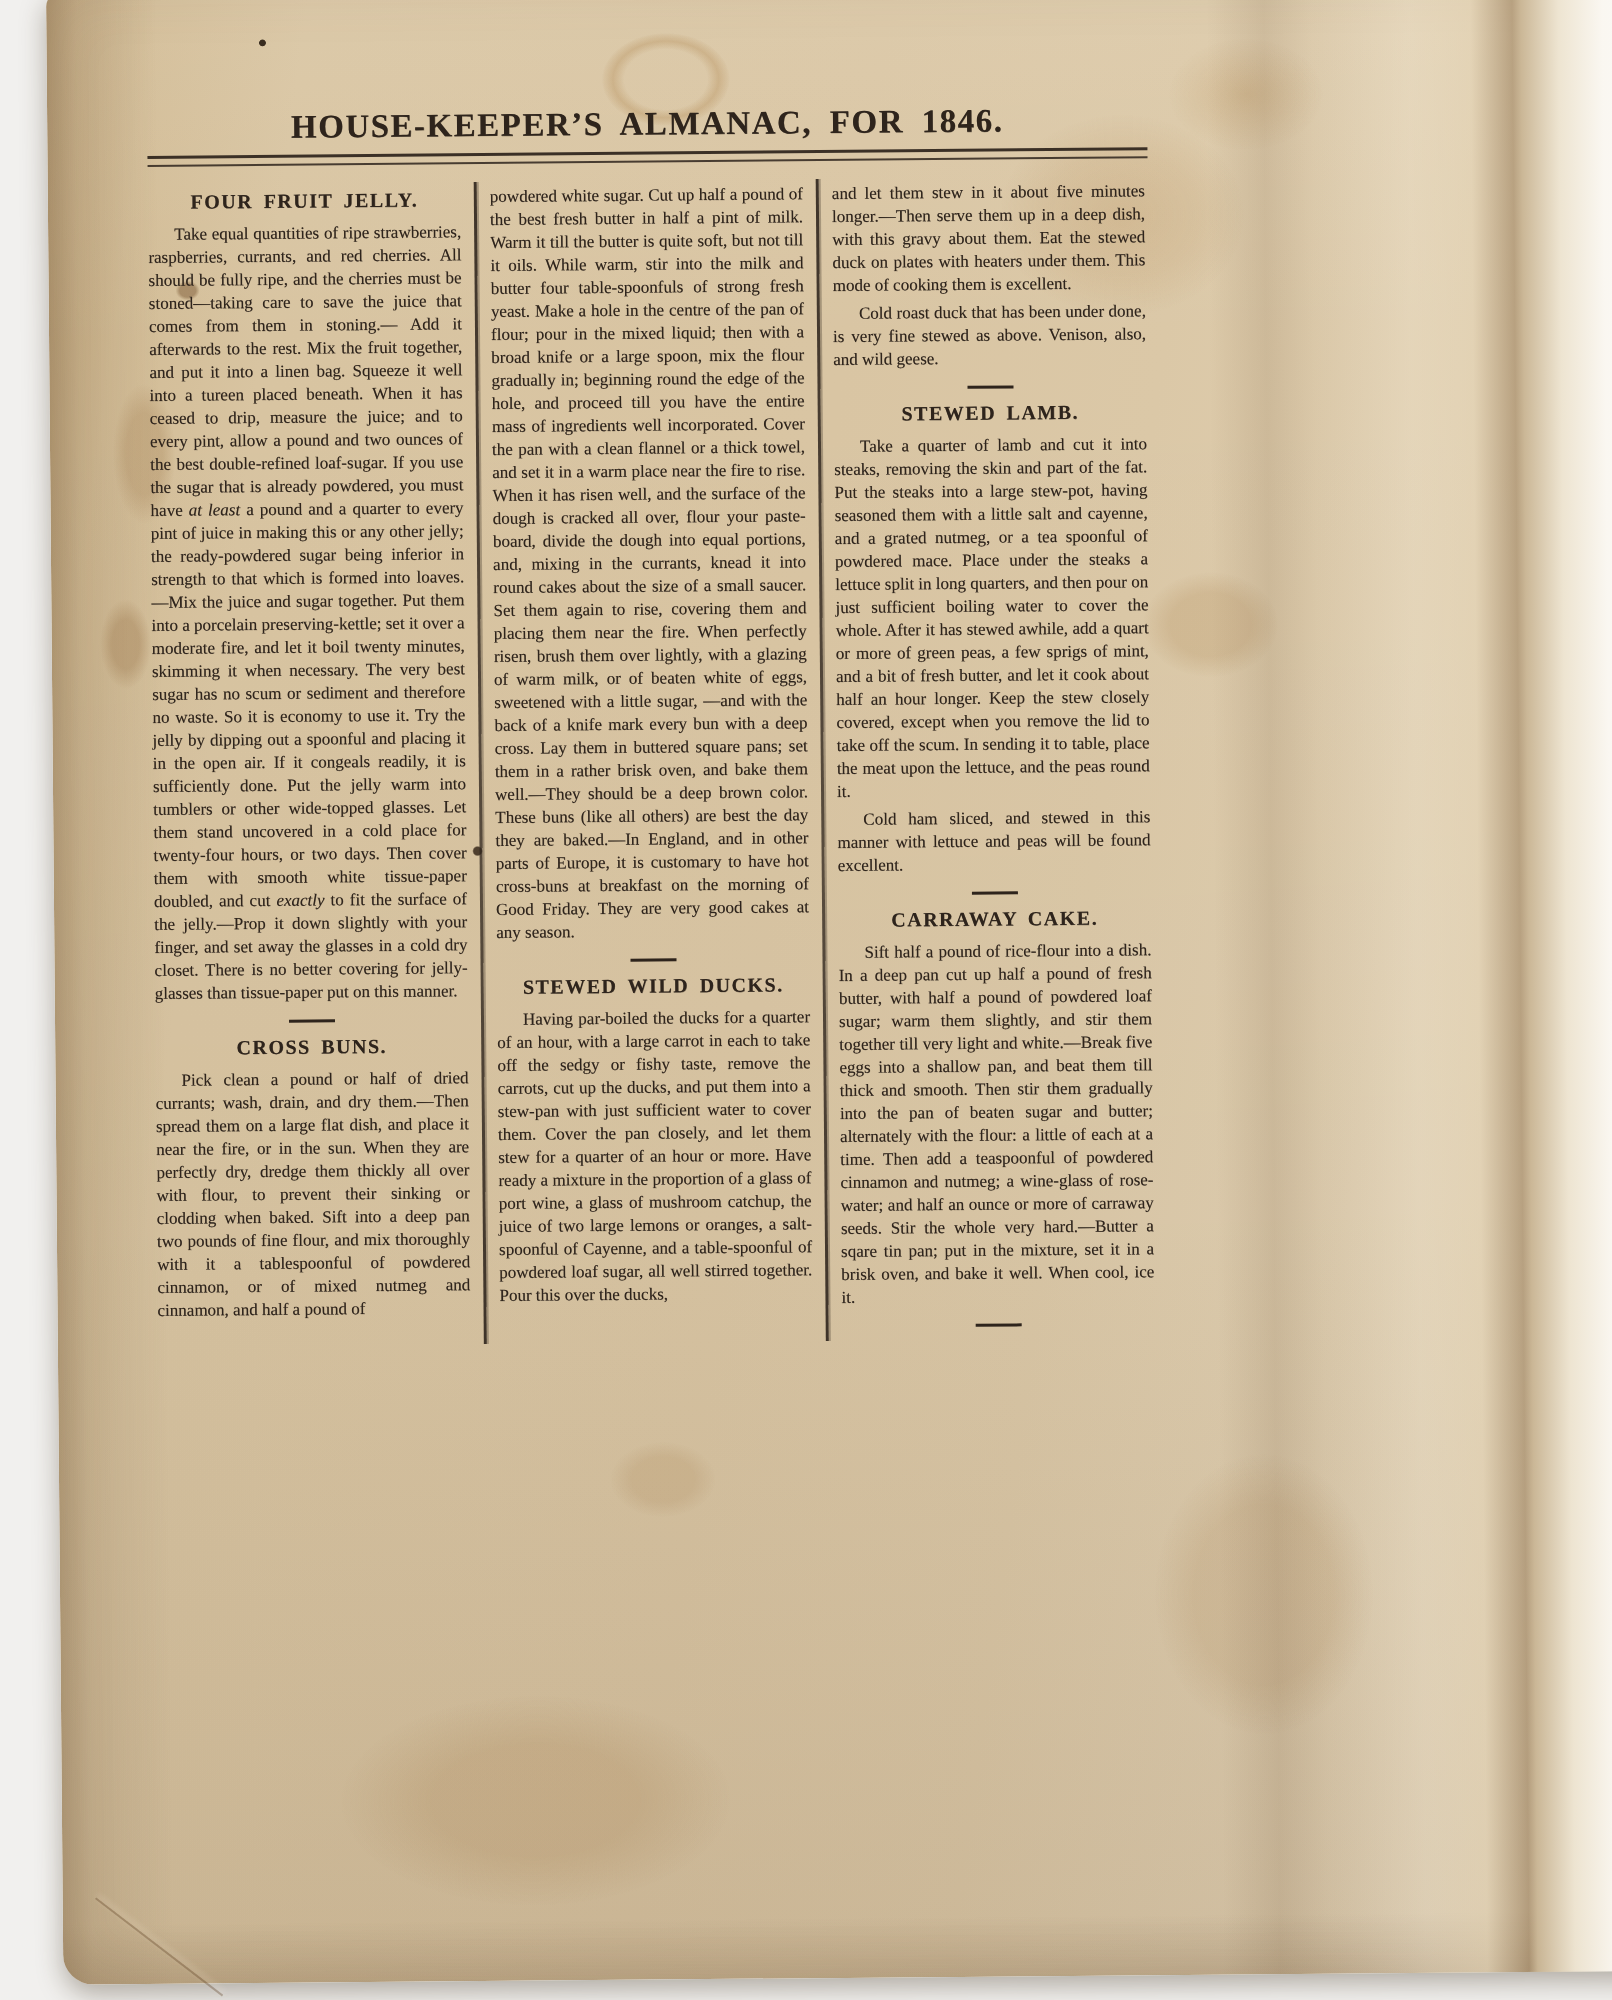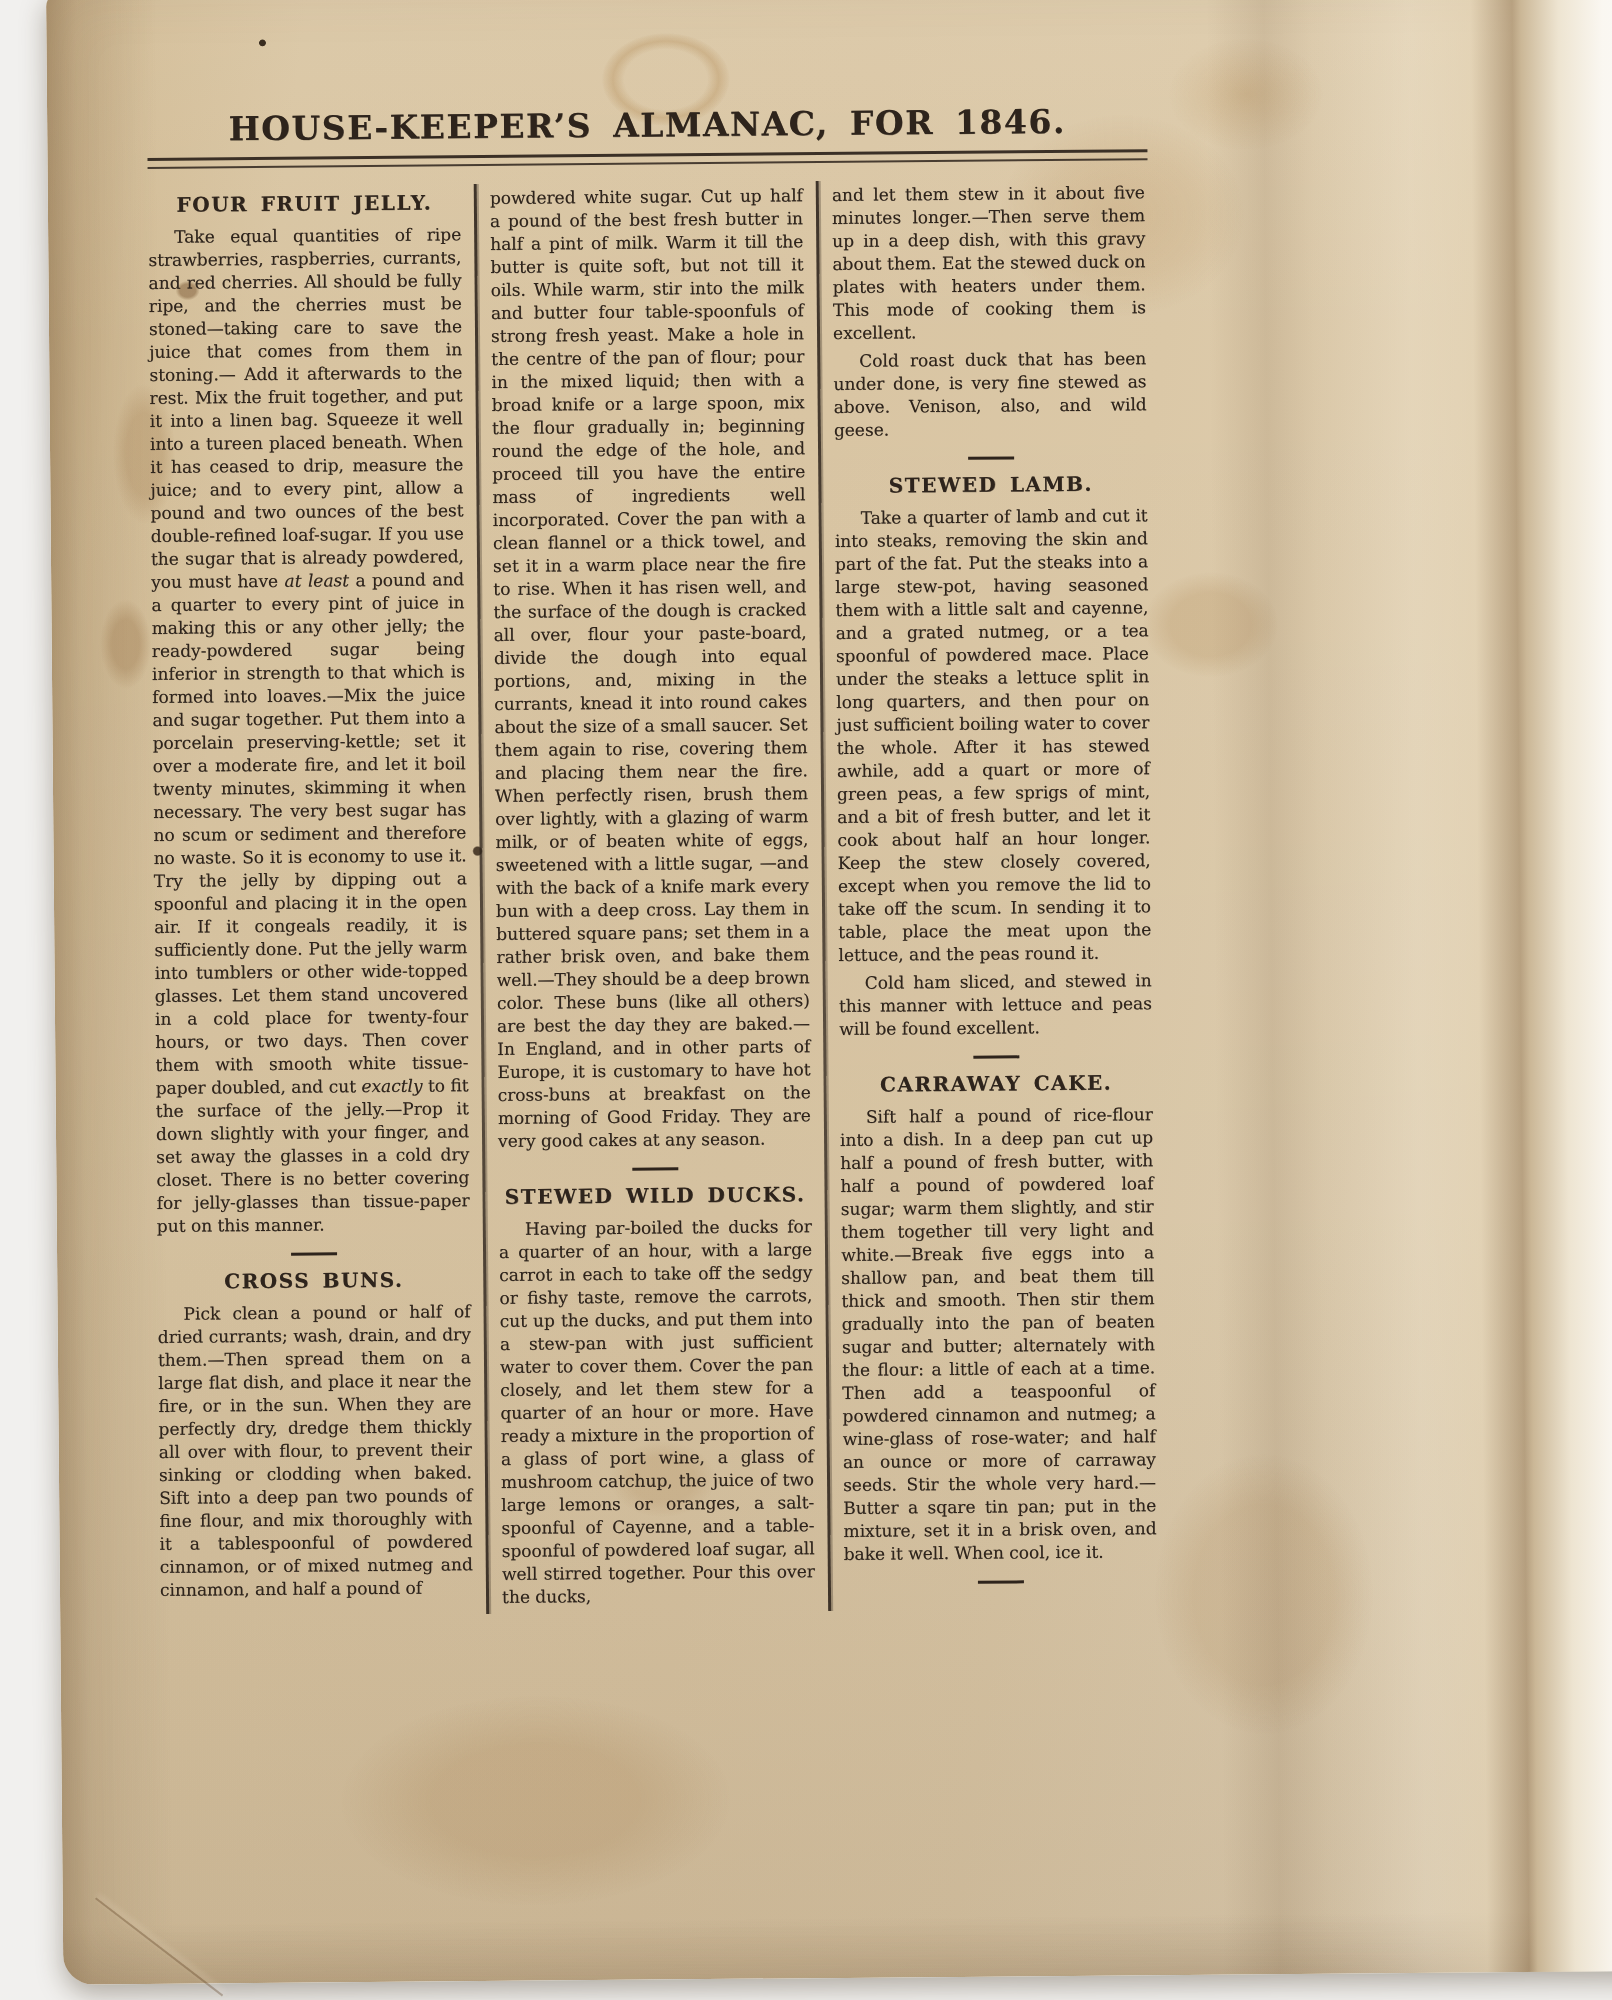--- a/index.html
+++ b/index.html
@@ -5,21 +5,21 @@
   :root{
     --ink:#2e241c;
     --paper:#d8c4a1;
   }
   html,body{margin:0;padding:0;}
   body{
     width:1612px;height:2000px;overflow:hidden;position:relative;
     background:#f1f0ee;
     font-family:"DejaVu Serif","Liberation Serif",serif;
   }
-  .scene{position:absolute;inset:0;}
+  .scene{position:absolute;inset:0;font-family:Liberation Serif, serif;}
   .page{
     position:absolute;left:46px;top:-14px;width:1600px;height:1992px;
     transform:rotate(-0.5deg);transform-origin:780px 0px;
     background:
       linear-gradient(180deg, rgba(255,250,240,0.10) 0%, rgba(0,0,0,0) 18%, rgba(0,0,0,0.02) 62%, rgba(90,65,40,0.12) 100%),
       linear-gradient(98deg,#c2a87f 0%,#d2bc96 6%,#d8c4a1 14%,#d9c5a3 45%,#dbc8a7 62%,#e0cfb1 78%,#e6d7bc 92%,#ead9bd 100%);
     border-radius:14px 4px 6px 30px;
     box-shadow:0 10px 26px rgba(60,45,25,0.35), inset 0 0 60px rgba(120,90,55,0.10);
   }
   .stains{

